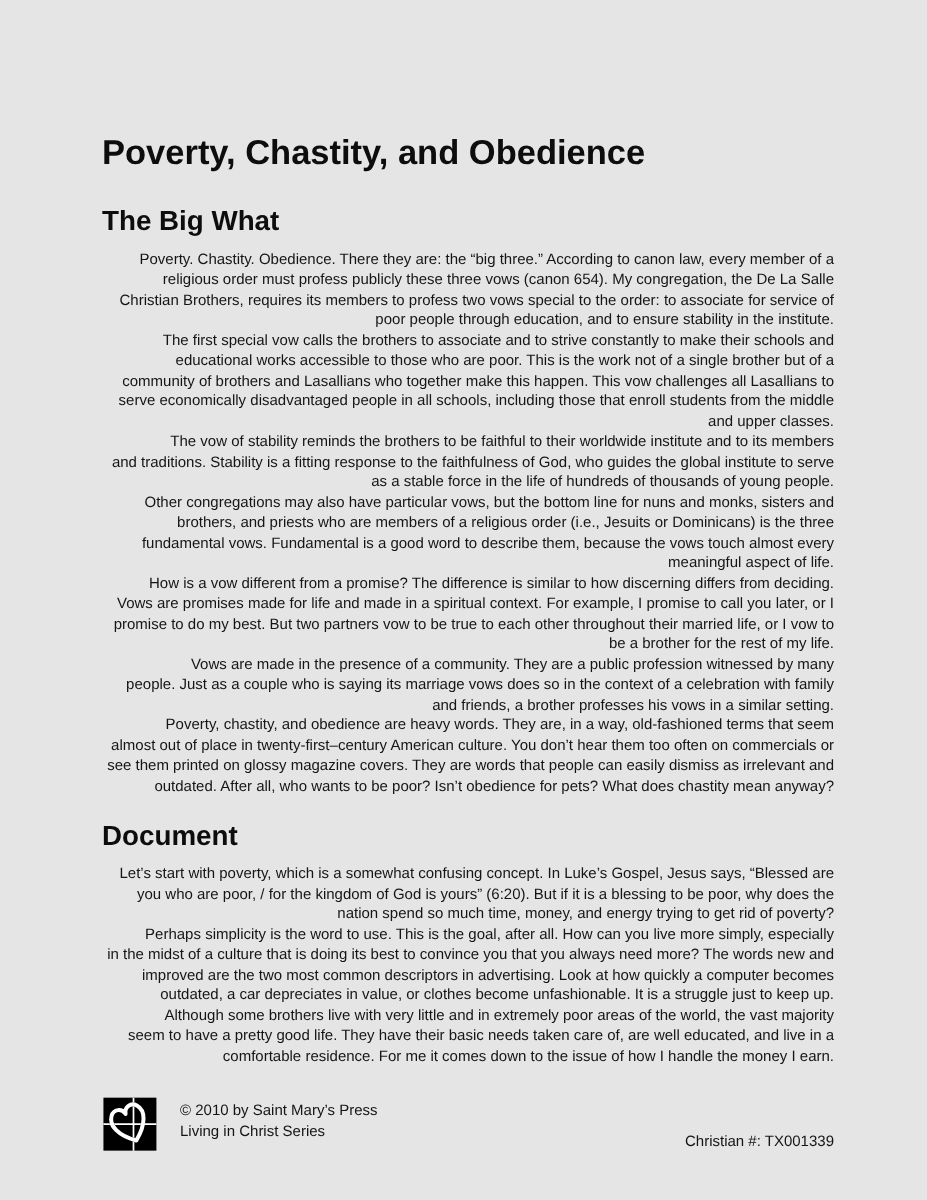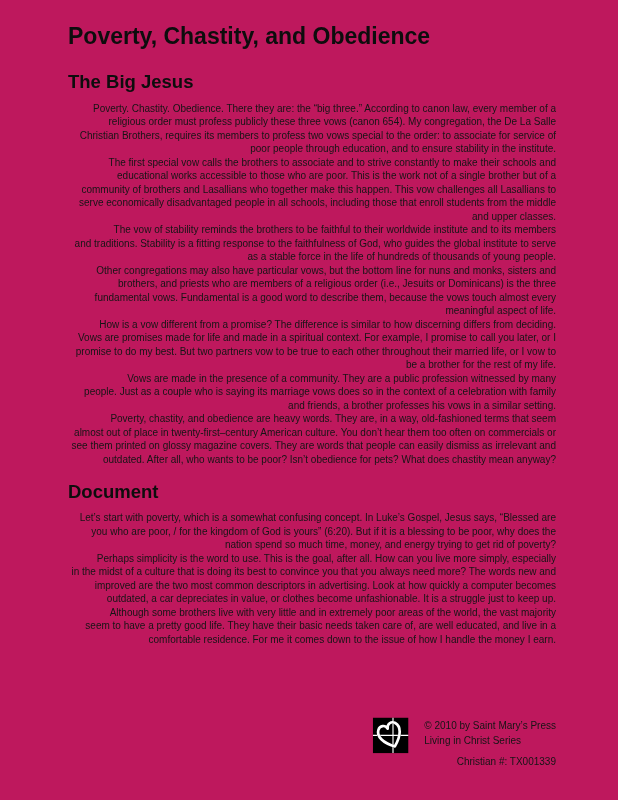--- a/index.html
+++ b/index.html
@@ -8,22 +8,22 @@
     height: 800px;
     background: #ffffff;
     font-family: "Liberation Sans", sans-serif;
     color: #111111;
     position: relative;
     overflow: hidden;
   }
   .page {
     position: absolute;
     inset: 0;
-    background: #be185d;
-    padding: 23px 62px 0 68px;
+    background: #e5e5e5;
+    padding: 88px 62px 0 68px;
     box-sizing: border-box;
   }
   h1.doc-title {
     font-size: 23px;
     font-weight: bold;
     margin: 0 0 22px 0;
     line-height: 1.15;
     color: #0d0d0d;
   }
   h2.section-heading {
@@ -44,21 +44,20 @@
   p.body-para.indent { text-indent: 28px; }
   .it { }
   .footer {
     position: absolute;
     left: 68px;
     right: 62px;
     bottom: 31px;
     display: flex;
     justify-content: space-between;
     align-items: flex-end;
-    flex-direction: column;
   }
   .footer-left {
     display: flex;
     align-items: center;
     gap: 10px;
   }
   .logo-box {
     width: 42px;
     height: 42px;
     flex: 0 0 auto;
@@ -74,21 +73,21 @@
     color: #151515;
     padding-bottom: 0px;
   }
 </style>
 </head>
 <body>
 
 <div class="page">
   <h1 class="doc-title">Poverty, Chastity, and Obedience</h1>
   <main>
-      <h2 class="section-heading">The Big Jesus</h2>
+      <h2 class="section-heading">The Big What</h2>
       <p class="body-para"><span>Poverty. Chastity. Obedience. There they are: the “big three.” According to canon law, every member of a religious order must profess publicly these three vows (canon 654). My congregation, the De La Salle Christian Brothers, requires its members to profess two vows special to the order: to associate for service of poor people through education, and to ensure stability in the institute.</span></p>
       <p class="body-para indent"><span>The first special vow calls the brothers to associate and to strive constantly to make their schools and educational works accessible to those who are poor. This is the work not of a single brother but of a community of brothers and Lasallians who together make this happen. This vow challenges all Lasallians to serve economically disadvantaged people in all schools, including those that enroll students from the middle and upper classes.</span></p>
       <p class="body-para indent"><span>The vow of stability reminds the brothers to be faithful to their worldwide institute and to its members and traditions. Stability is a fitting response to the faithfulness of God, who guides the global institute to serve as a stable force in the life of hundreds of thousands of young people.</span></p>
       <p class="body-para indent"><span>Other congregations may also have particular vows, but the bottom line for nuns and monks, sisters and brothers, and priests who are members of a religious order (i.e., Jesuits or Dominicans) is the three fundamental vows. </span><span class="it">Fundamental</span><span> is a good word to describe them, because the vows touch almost every meaningful aspect of life.</span></p>
       <p class="body-para indent"><span>How is a vow different from a promise? The difference is similar to how discerning differs from deciding. Vows are promises made for life and made in a spiritual context. For example, I promise to call you later, or I promise to do my best. But two partners vow to be true to each other throughout their married life, or I vow to be a brother for the rest of my life.</span></p>
       <p class="body-para indent"><span>Vows are made in the presence of a community. They are a public profession witnessed by many people. Just as a couple who is saying its marriage vows does so in the context of a celebration with family and friends, a brother professes his vows in a similar setting.</span></p>
       <p class="body-para indent"><span class="it">Poverty, chastity,</span><span> and </span><span class="it">obedience</span><span> are heavy words. They are, in a way, old-fashioned terms that seem almost out of place in twenty-first–century American culture. You don’t hear them too often on commercials or see them printed on glossy magazine covers. They are words that people can easily dismiss as irrelevant and outdated. After all, who wants to be poor? Isn’t obedience for pets? What does </span><span class="it">chastity</span><span> mean anyway?</span></p>
       <h2 class="section-heading">Document</h2>
       <p class="body-para"><span>Let’s start with poverty, which is a somewhat confusing concept. In Luke’s Gospel, Jesus says, “Blessed are you who are poor, / for the kingdom of God is yours” (6:20). But if it is a blessing to be poor, why does the nation spend so much time, money, and energy trying to get rid of poverty?</span></p>
       <p class="body-para indent"><span>Perhaps </span><span class="it">simplicity</span><span> is the word to use. This is the goal, after all. How can you live more simply, especially in the midst of a culture that is doing its best to convince you that you always need more? The words </span><span class="it">new</span><span> and </span><span class="it">improved</span><span> are the two most common descriptors in advertising. Look at how quickly a computer becomes outdated, a car depreciates in value, or clothes become unfashionable. It is a struggle just to keep up.</span></p>

